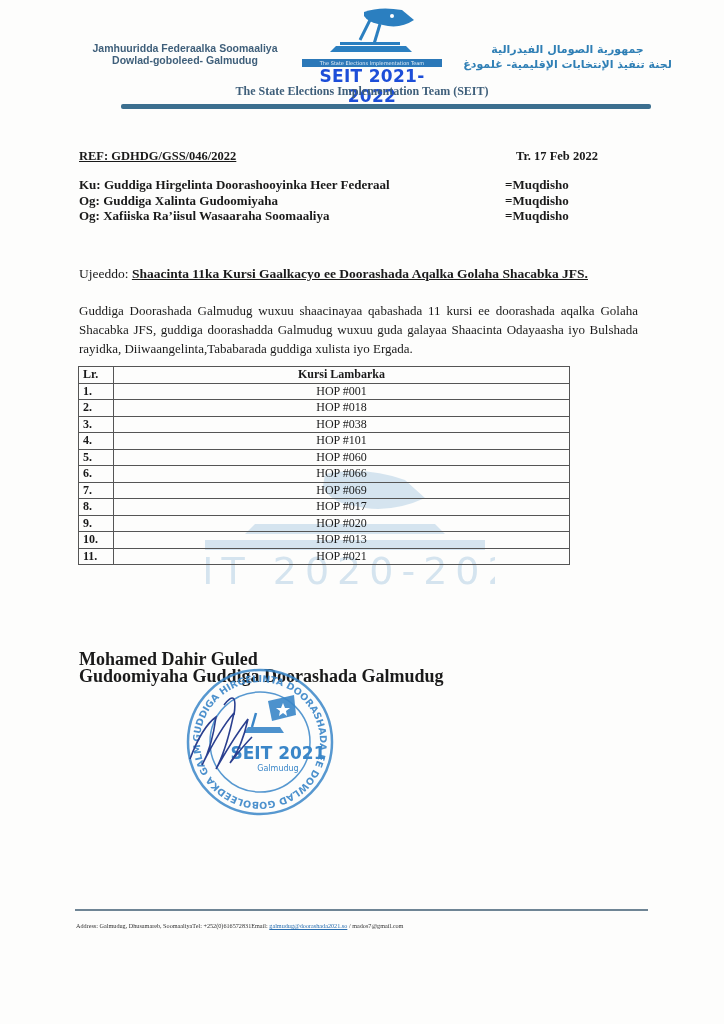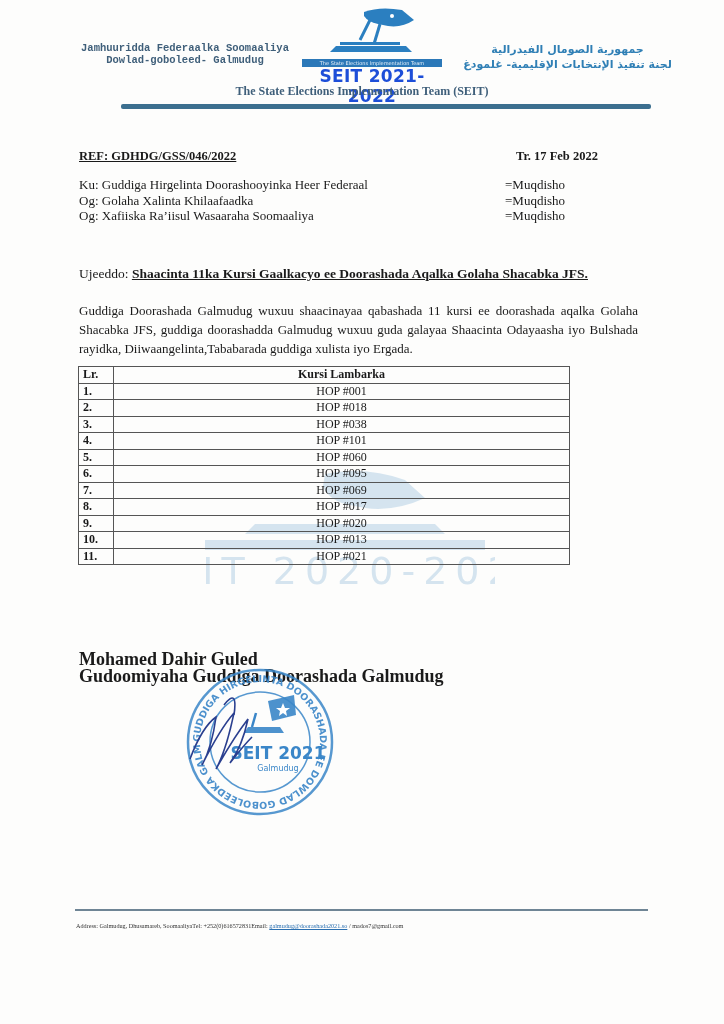--- a/index.html
+++ b/index.html
@@ -4,37 +4,37 @@
 <style>
   html, body { margin: 0; padding: 0; }
   body {
     width: 724px; height: 1024px; background: #fdfdfc; position: relative; overflow: hidden;
     font-family: "Liberation Serif", "DejaVu Serif", serif; color: #1a1a1a;
   }
   .abs { position: absolute; }
 
   
   .lh-left { left: 60px; top: 42px; width: 250px; text-align: center;
-    font-family: Liberation Mono, monospace; font-weight: bold; font-size: 10.5px; line-height: 12px; color: #3f5f7a; }
+    font-family: Liberation Sans, sans-serif; font-weight: bold; font-size: 10.5px; line-height: 12px; color: #3f5f7a; }
   .lh-right { left: 455px; top: 42px; width: 225px; text-align: center;
     font-family: "DejaVu Sans", sans-serif; font-weight: bold; font-size: 11px; line-height: 15px; color: #2f7fb5; direction: rtl; }
   .logo { left: 302px; top: 2px; width: 140px; height: 84px; }
   .logo-banner { position: absolute; left: 0; top: 57px; width: 140px; height: 8px; background: #2b78b8;
     color: #e8f2fa; font-family: "DejaVu Sans", sans-serif; font-size: 5px; line-height: 8px; text-align: center; white-space: nowrap; overflow: hidden; }
   .logo-title { position: absolute; left: 0; top: 64px; width: 140px; text-align: center;
     font-family: "DejaVu Sans", sans-serif; font-weight: bold; font-size: 17px; color: #1d4ed8; letter-spacing: 0.3px; }
   .tagline { left: 0; width: 724px; top: 84px; text-align: center; font-weight: bold; font-size: 12px; color: #3f5f7a; }
   .rule { left: 121px; top: 104px; width: 530px; height: 5px; background: #3c6f8f; border-radius: 2px; }
 
   
   .ref { left: 79px; top: 149px; font-weight: bold; font-size: 12.5px; text-decoration: underline; }
   .date { left: 516px; top: 149px; font-weight: bold; font-size: 12.5px; }
 
   
-  .recipients { left: 79px; top: 177px; width: 560px; font-size: 13px; line-height: 15.5px; }
+  .recipients { left: 79px; top: 177px; width: 560px; font-size: 13px; line-height: 15.5px; font-weight: bold; }
   .rrow { display: flex; }
   .rname { width: 426px; }
   .rcity { flex: 1; }
 
   .subject { left: 79px; top: 266px; font-size: 13.5px; white-space: nowrap; }
   .subject .sv { font-weight: bold; text-decoration: underline; }
 
   .body { left: 79px; top: 301px; width: 559px; font-size: 13px; line-height: 19px; text-align: justify; }
 
   
@@ -87,21 +87,21 @@
 
 <div class="abs ref">REF:  GDHDG/GSS/046/2022</div>
 <div class="abs date">Tr. 17 Feb 2022</div>
 
 <div class="abs recipients">
   <div class="rrow">
     <span class="rname">Ku: Guddiga Hirgelinta Doorashooyinka Heer Federaal</span>
     <span class="rcity">=Muqdisho</span>
   </div>
   <div class="rrow">
-    <span class="rname">Og: Golaha Xalinta Khilaafaadka</span>
+    <span class="rname">Og: Guddiga Xalinta Gudoomiyaha</span>
     <span class="rcity">=Muqdisho</span>
   </div>
   <div class="rrow">
     <span class="rname">Og: Xafiiska Ra’iisul Wasaaraha Soomaaliya</span>
     <span class="rcity">=Muqdisho</span>
   </div>
 </div>
 
 <div class="abs subject">
   <span>Ujeeddo:</span>
@@ -142,21 +142,21 @@
       <tr>
         <td class="c-lr">4.</td>
         <td class="c-k">HOP #101</td>
       </tr>
       <tr>
         <td class="c-lr">5.</td>
         <td class="c-k">HOP #060</td>
       </tr>
       <tr>
         <td class="c-lr">6.</td>
-        <td class="c-k">HOP #095</td>
+        <td class="c-k">HOP #066</td>
       </tr>
       <tr>
         <td class="c-lr">7.</td>
         <td class="c-k">HOP #069</td>
       </tr>
       <tr>
         <td class="c-lr">8.</td>
         <td class="c-k">HOP #017</td>
       </tr>
       <tr>

